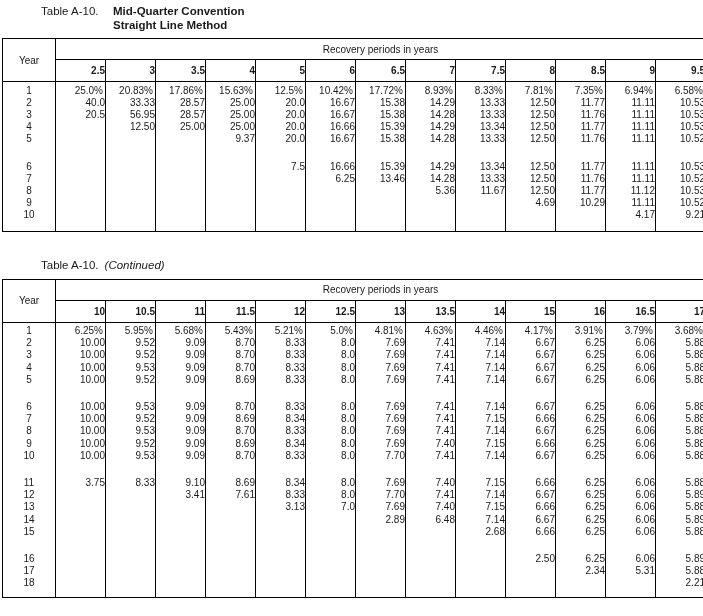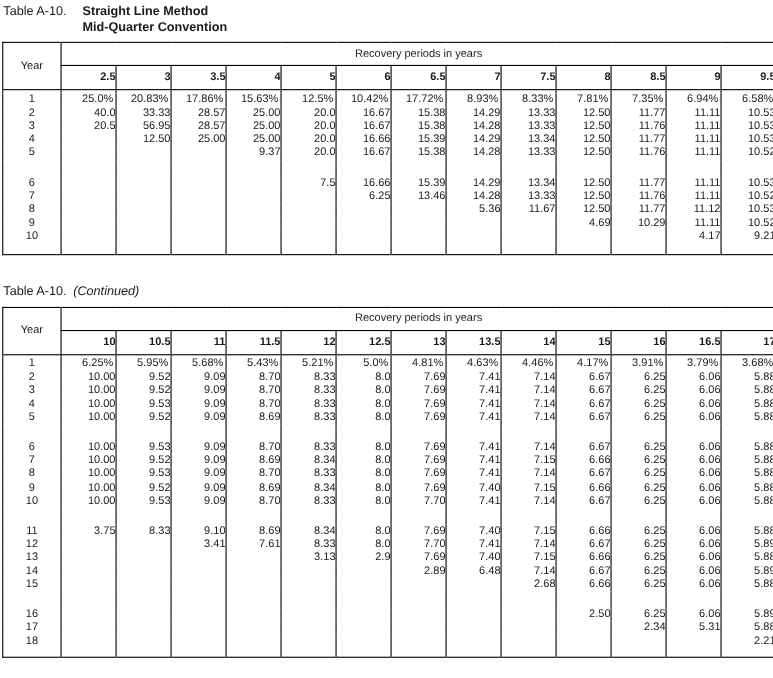--- a/index.html
+++ b/index.html
@@ -3,21 +3,21 @@
 <meta charset="utf-8">
 <style>
   html,body{margin:0;padding:0;background:#fff;}
   .doc{
     width:703px;height:616px;box-sizing:border-box;
     background:#fff;color:#1a1a1a;
     font-family:"Liberation Sans","DejaVu Sans",sans-serif;
     padding-top:5px;overflow:hidden;position:relative;
   }
   .title-block{display:flex;margin:0 0 0 3px;font-size:11.5px;line-height:13.5px;}
-  .tlabel{width:72px;flex:0 0 72px;font-weight:normal;}
+  .tlabel{width:72px;flex:0 0 72px;font-weight:normal;margin-left:38px;}
   .tlines .tline{font-weight:bold;}
   .continued{margin-top:27px;margin-bottom:4px;}
   .continued .tlabel{width:auto;flex:0 0 auto;margin-right:6px;}
   .tcont{font-style:italic;}
   .tablewrap{margin-left:2px;margin-top:6px;}
   table.grid{border-collapse:collapse;table-layout:fixed;width:700px;border:1px solid #000;}
   table.grid th,table.grid td{margin:0;padding:0;overflow:hidden;white-space:nowrap;}
   th.year-h{border-right:1px solid #000;border-bottom:1px solid #000;
     font-weight:normal;font-size:10px;text-align:center;vertical-align:middle;}
   th.group-h{border-bottom:1px solid #000;font-weight:normal;font-size:10px;
@@ -31,22 +31,22 @@
   tr.spacer-row td{font-size:0;line-height:0;}
 </style>
 </head>
 <body>
 
 <div class="doc">
 
   <div class="title-block">
     <span class="tlabel">Table A-10.</span>
     <div class="tlines">
+      <div class="tline">Mid-Quarter Convention</div>
       <div class="tline">Straight Line Method</div>
-      <div class="tline">Mid-Quarter Convention</div>
     </div>
   </div>
 
   <div id="table1" class="tablewrap">
       <table class="grid">
         <colgroup>
           <col style="width: 53px;">
           <col style="width: 50px;">
           <col style="width: 50px;">
           <col style="width: 50px;">
@@ -580,21 +580,21 @@
             <td class="val-c">6.06</td>
             <td class="val-c">5.89</td>
           </tr>
           <tr class="data-row">
             <td class="year-c">13</td>
             <td class="val-c"></td>
             <td class="val-c"></td>
             <td class="val-c"></td>
             <td class="val-c"></td>
             <td class="val-c">3.13</td>
-            <td class="val-c">2.9</td>
+            <td class="val-c">7.0</td>
             <td class="val-c">7.69</td>
             <td class="val-c">7.40</td>
             <td class="val-c">7.15</td>
             <td class="val-c">6.66</td>
             <td class="val-c">6.25</td>
             <td class="val-c">6.06</td>
             <td class="val-c">5.88</td>
           </tr>
           <tr class="data-row">
             <td class="year-c">14</td>

